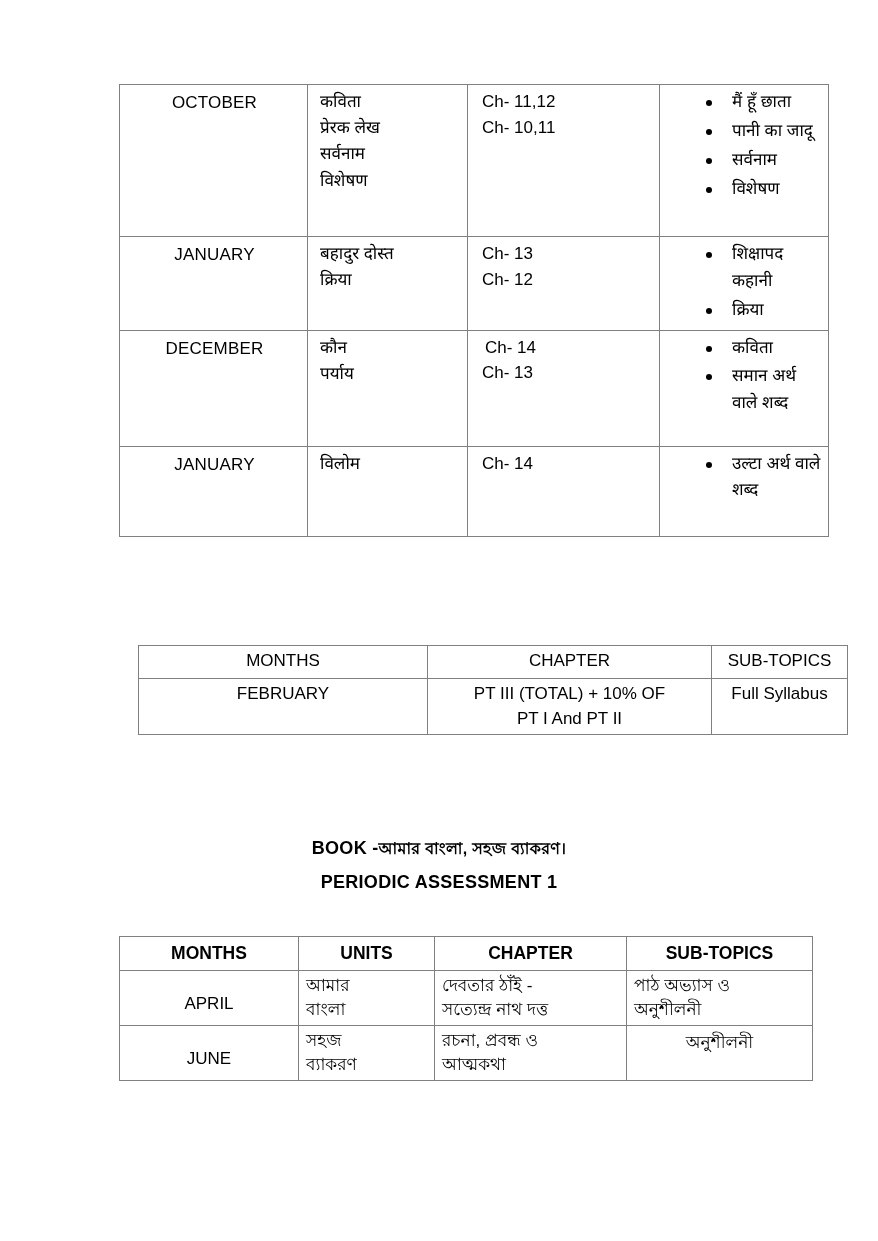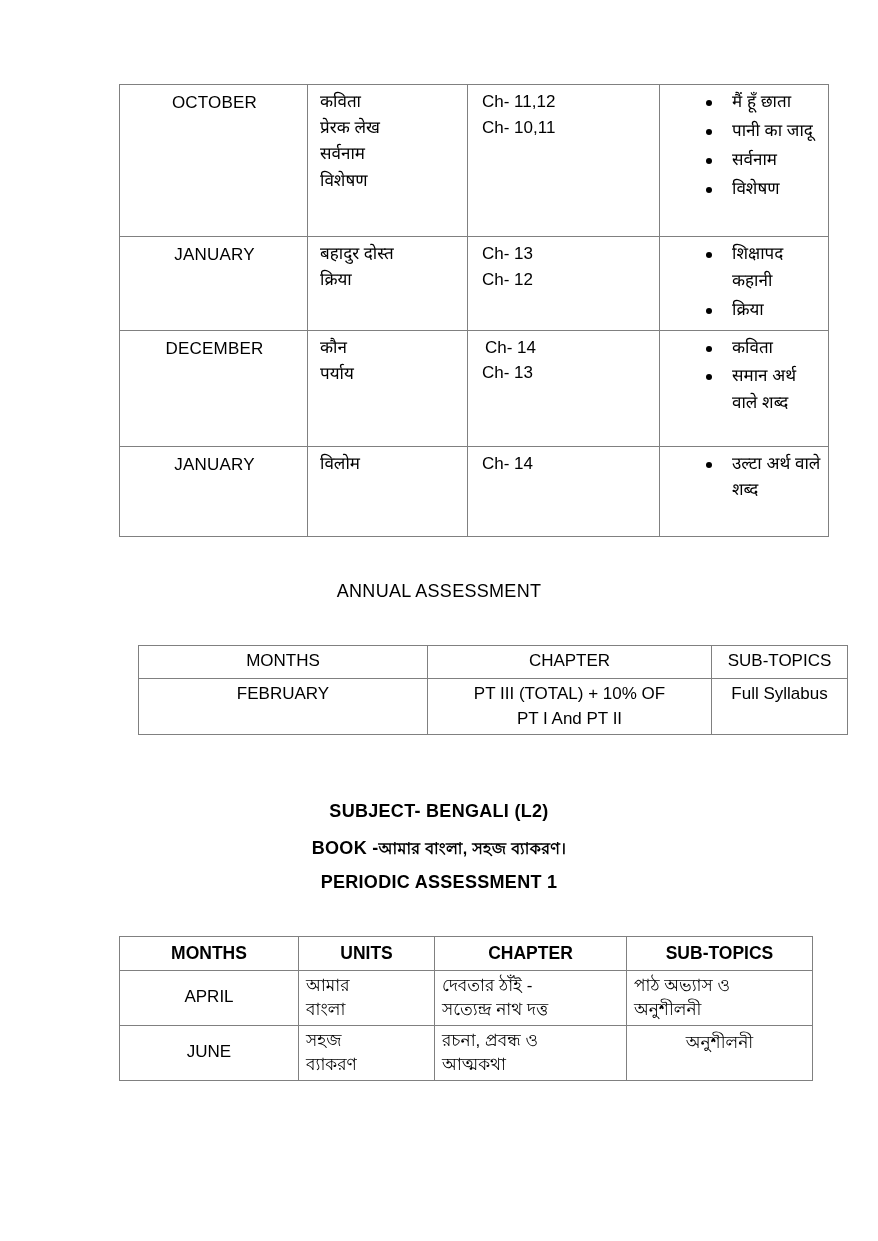--- a/index.html
+++ b/index.html
@@ -137,21 +137,21 @@
   #table-bengali td.hdr {
     text-align: center;
     font-weight: bold;
     font-size: 17.5px;
     padding-top: 4px;
     padding-bottom: 4px;
   }
   #table-bengali td.month {
     text-align: center;
     font-size: 17px;
-    padding-top: 14px;
+    padding-top: 21px;
   }
   #table-bengali td.center {
     text-align: center;
     padding-top: 5px;
   }
   #table-bengali td.cell { }
   .br1 { height: 50px; }
   .br2 { height: 72px; }
   .br3 { height: 48px; }
 </style>
@@ -230,41 +230,39 @@
         </td>
         <td class="subs">
           <ul>
             <li style="max-width:150px">उल्टा अर्थ वाले शब्द</li>
           </ul>
         </td>
       </tr>
     </tbody>
   </table>
 
-  <div class="heading" id="annual-assessment-title">ANNUAL ASSESSMENT</div>
 
   <table class="doc-table" id="table-annual">
     <tbody>
       <tr class="head">
         <td style="width:276px">MONTHS</td>
         <td style="width:271px">CHAPTER</td>
         <td>SUB-TOPICS</td>
       </tr>
       <tr class="body">
         <td>FEBRUARY</td>
         <td>
           <div>PT III (TOTAL) + 10% OF</div>
           <div>PT I And PT II</div>
         </td>
         <td>Full Syllabus</td>
       </tr>
     </tbody>
   </table>
 
-  <div class="heading bold" id="subject-title">SUBJECT- BENGALI (L2)</div>
 
   <div class="heading bold" id="book-title">
     <span>BOOK -</span><span class="bn">আমার বাংলা, সহজ ব্যাকরণ।</span>
   </div>
 
   <div class="heading bold" id="periodic-title">PERIODIC ASSESSMENT 1</div>
 
   <table class="doc-table" id="table-bengali">
     <tbody>
       <tr>

